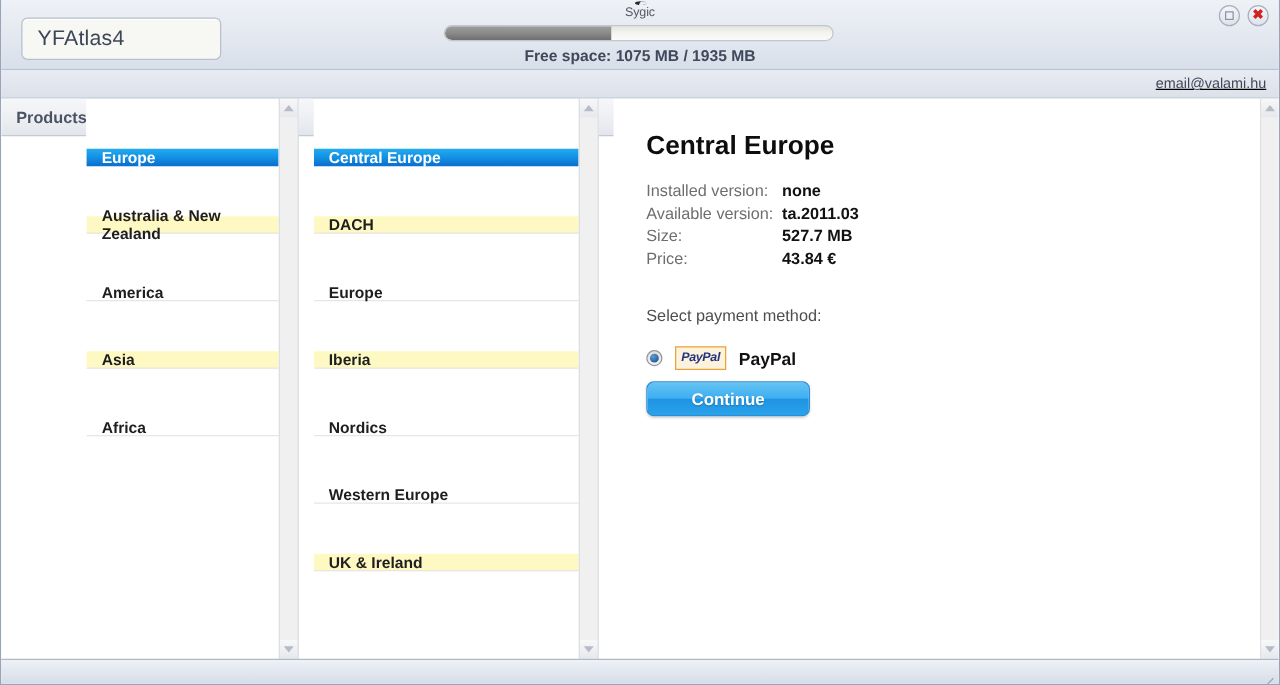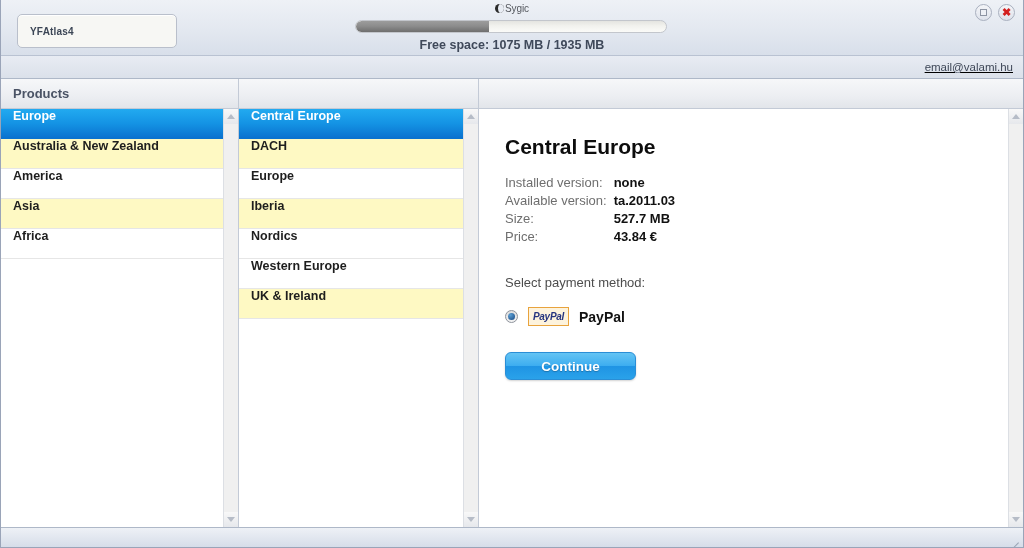--- a/index.html
+++ b/index.html
@@ -39,35 +39,36 @@
     height: 34px;
     background: #f7f7f4;
     border: 1px solid #b9bfcb;
     border-radius: 5px;
     box-shadow: inset 0 1px 0 #ffffff;
     display: flex;
     align-items: center;
     padding-left: 12px;
   }
   .profile-box span {
-    font-size: 10px;
-    font-weight: bold;
+    font-size: 17px;
+    font-weight: normal;
     color: #3c4656;
     letter-spacing: .2px;
   }
 
   .brand {
     position: absolute;
     left: 0; right: 0;
     top: 1px;
     height: 15px;
     display: flex;
     align-items: center;
     justify-content: center;
     gap: 1px;
+    flex-direction: column;
   }
   .brand .moon {
     width: 9px; height: 9px;
     border-radius: 50%;
     background: #2b2b2b;
     position: relative;
     overflow: hidden;
   }
   .brand .moon::after {
     content: "";
@@ -160,21 +161,21 @@
     position: relative;
     height: 448px;
     background: #ffffff;
     display: flex;
   }
 
   .column {
     position: relative;
     background: #ffffff;
     display: flex;
-    flex-direction: column;
+    flex-direction: row;
   }
   .col-products { width: 238px; border-right: 1px solid #c3cad6; }
   .col-regions  { width: 240px; border-right: 1px solid #c3cad6; }
   .col-detail   { flex: 1; }
 
   .col-header {
     height: 30px;
     background: linear-gradient(to bottom, #f6f7f9 0%, #eceef2 60%, #e2e5ea 100%);
     border-bottom: 1px solid #c3cad6;
     display: flex;
@@ -194,29 +195,31 @@
     overflow: hidden;
     display: flex;
   }
   .list {
     flex: 1;
     overflow: hidden;
     background: #ffffff;
   }
 
   .list-item {
-    height: 30px;
-    display: flex;
+    height: 14px;
+    display: flex;
+    align-items: center;
     padding-left: 12px;
     border-bottom: 1px solid #e6e6e6;
     font-size: 12.5px;
     font-weight: bold;
     color: #1e1e1e;
     cursor: pointer;
     background: #ffffff;
+    margin-top: 40px;
   }
   .list-item.alt { background: #fef9c3; }
   .list-item.selected {
     background: linear-gradient(to bottom, #22aaf0 0%, #1493e4 50%, #0a72cf 100%);
     color: #ffffff;
     border-bottom: 1px solid #0a72cf;
   }
 
   
   .scrollbar {
@@ -323,21 +326,21 @@
     letter-spacing: -0.3px;
   }
 
   .paypal-name {
     font-size: 14px;
     font-weight: bold;
     color: #111111;
   }
 
   .continue-btn {
-    margin-top: 26px;
+    margin-top: 9px;
     width: 131px;
     height: 28px;
     border: 1px solid #2a8ed6;
     border-radius: 6px;
     background: linear-gradient(to bottom, #64c4f4 0%, #3eaef0 48%, #1f94e4 52%, #2aa2ea 100%);
     color: #ffffff;
     font-size: 13.5px;
     font-weight: bold;
     text-shadow: 0 1px 1px rgba(0,0,0,.25);
     cursor: pointer;

